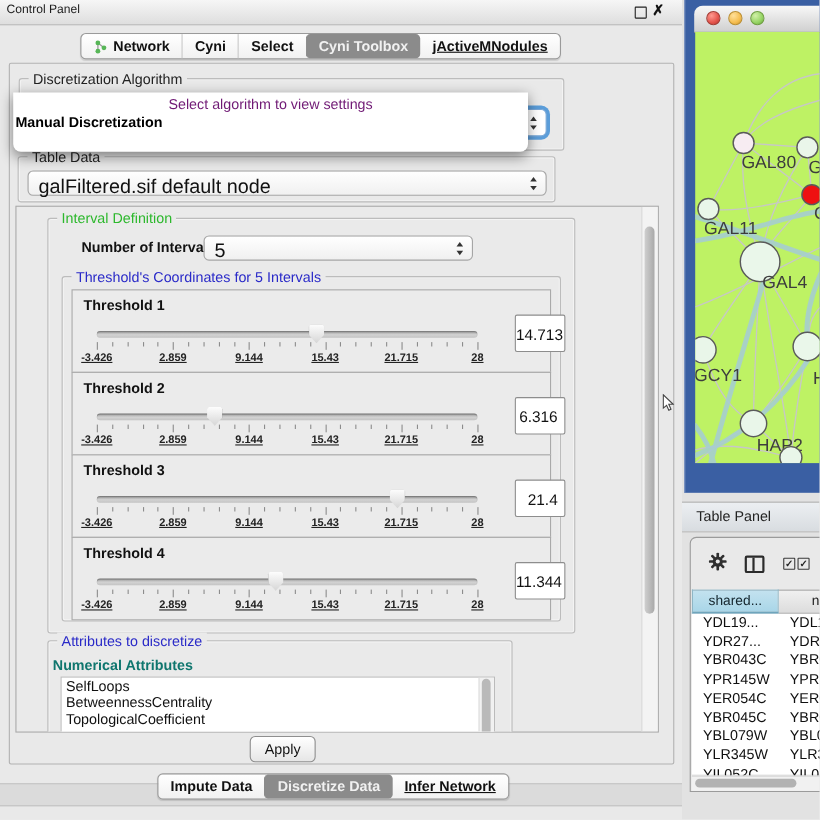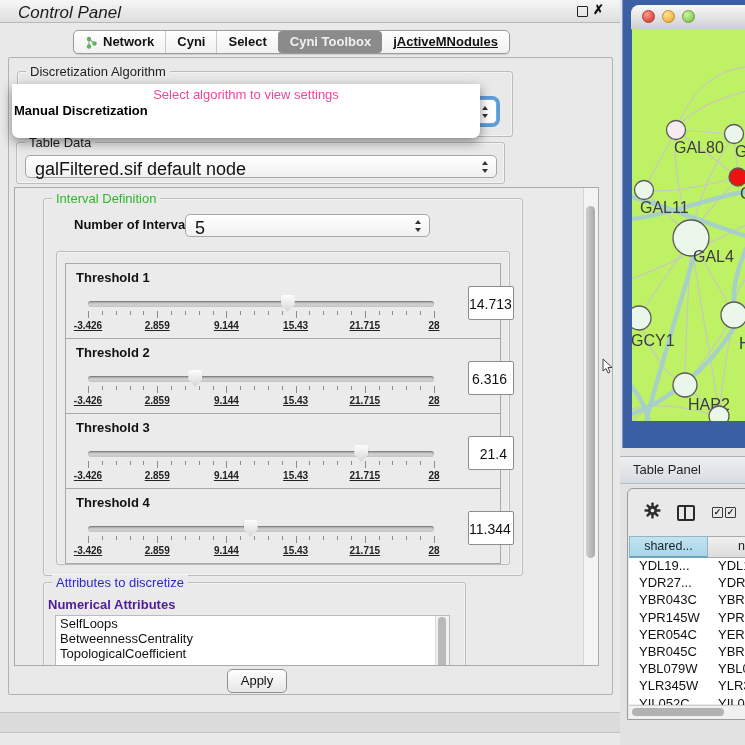--- a/index.html
+++ b/index.html
@@ -3,21 +3,21 @@
 <meta charset="utf-8">
 <style>
   html,body{margin:0;padding:0;}
   body{width:745px;height:745px;position:relative;overflow:hidden;
        background:#e9e9e9;font-family:"Liberation Sans",sans-serif;color:#1a1a1a;
        -webkit-font-smoothing:antialiased;}
   
   #left-panel{position:absolute;left:0;top:0;width:620px;height:745px;background:#e9e9e9;}
   .panel-titlebar{position:absolute;left:0;top:0;width:620px;height:22px;
       background:linear-gradient(#f6f6f6,#dedede);border-bottom:1px solid #b9b9b9;}
-  .panel-title{position:absolute;left:18px;top:3px;font-size:17px;color:#1c1c1c;font-style:italic;}
+  .panel-title{position:absolute;left:6px;top:3px;font-size:11px;color:#1c1c1c;}
   .float-btn{position:absolute;left:577px;top:6px;width:9px;height:9px;border:1.5px solid #222;border-radius:1px;}
   .close-btn{position:absolute;left:593px;top:2px;font-size:13px;font-weight:bold;color:#111;}
   
   .tab-group{position:absolute;display:flex;background:linear-gradient(#ffffff,#f1f1f1);
       border:1px solid #9a9a9a;border-radius:5px;height:22px;box-shadow:0 1px 1px rgba(0,0,0,.12);}
   .tab{font-size:13px;font-weight:bold;color:#111;line-height:22px;padding:0 11px;white-space:nowrap;
       border-left:1px solid #c9c9c9;display:flex;align-items:center;gap:5px;}
   .tab:first-child{border-left:none;border-radius:4px 0 0 4px;}
   .tab:last-child{border-radius:0 4px 4px 0;}
   .tab.active{background:#8b8b8b;color:#f1f1f1;border-left:1px solid #8b8b8b;border-radius:4px;}
@@ -39,21 +39,21 @@
   .combo .combo-text{position:absolute;left:9px;top:3px;}
   .spinner{position:absolute;right:7px;top:50%;transform:translateY(-50%);width:7px;height:12px;}
   .spinner:before,.spinner:after{content:"";position:absolute;left:0;border-left:3.5px solid transparent;border-right:3.5px solid transparent;}
   .spinner:before{top:0;border-bottom:4px solid #333;}
   .spinner:after{bottom:0;border-top:4px solid #333;}
   #focus-combo{position:absolute;left:24px;top:99px;width:471px;height:23px;background:#fff;
       border-radius:5px;border:1px solid #7aa8d8;box-shadow:0 0 0 3px #5b9dd9;z-index:40;}
   
   #algo-popup{position:absolute;left:12px;top:84px;width:468px;height:54px;background:#ffffff;
       border-radius:0 0 7px 7px;box-shadow:0 4px 12px rgba(0,0,0,.45);z-index:50;}
-  #algo-popup .ph{position:absolute;left:0;top:3px;width:100%;text-align:center;font-size:13px;color:#ec4899;}
+  #algo-popup .ph{position:absolute;left:0;top:3px;width:100%;text-align:center;font-size:13px;color:#701a75;}
   #algo-popup .it1{position:absolute;left:2px;top:19px;font-size:13px;font-weight:bold;color:#000;}
   #algo-popup .it2{position:absolute;left:2px;top:34px;font-size:13px;color:#000;}
   
   #scrollpane{position:absolute;left:6px;top:130px;width:583px;height:477px;background:#eaeaea;
       border:1px solid #aaaaaa;overflow:hidden;}
   #vscroll{position:absolute;right:0;top:0;bottom:0;width:14px;background:#f3f3f3;border-left:1px solid #d6d6d6;}
   #vscroll .thumb{position:absolute;left:2px;top:18px;width:9px;height:352px;border-radius:5px;
       background:linear-gradient(90deg,#cfcfcf,#a9a9a9);}
   
   .thr-rows{position:absolute;left:8px;top:12px;right:8px;}
@@ -65,21 +65,21 @@
       clip-path:polygon(12% 0,88% 0,100% 12%,100% 55%,50% 100%,0 55%,0 12%);
       filter:drop-shadow(0 0 1px #777);}
   .ticks{position:absolute;left:22px;top:47px;width:346px;height:8px;}
   .ticks i{position:absolute;top:0;width:1px;height:4px;background:#8c8c8c;}
   .ticks i.maj{height:7px;}
   .axis{position:absolute;left:22px;top:56px;width:346px;height:12px;font-size:10px;font-weight:bold;color:#222;}
   .axis span{position:absolute;transform:translateX(-50%);white-space:nowrap;text-decoration:underline;}
   .vbox{position:absolute;left:402px;top:22px;width:46px;height:34px;background:#fff;border:1px solid #8d8d8d;
       border-radius:2px;font-size:14px;color:#111;text-align:right;line-height:34px;padding-right:6px;box-sizing:border-box;}
   
-  #attr-label{position:absolute;left:4px;top:14px;font-size:13px;font-weight:bold;color:#4c1d95;}
+  #attr-label{position:absolute;left:4px;top:14px;font-size:13px;font-weight:bold;color:#0f766e;}
   #attr-list{position:absolute;left:11px;top:32px;width:393px;height:60px;background:#fff;border:1px solid #bbb;overflow:hidden;}
   #attr-list .li{font-size:13px;line-height:15px;padding-left:4px;color:#111;}
   #attr-scroll{position:absolute;right:0;top:0;bottom:0;width:13px;background:#f1f1f1;border-left:1px solid #ddd;}
   #attr-scroll .thumb{position:absolute;left:2px;top:1px;width:8px;height:56px;border-radius:4px;background:#b9b9b9;}
   
   #apply-btn{position:absolute;left:227px;top:669px;width:58px;height:22px;background:linear-gradient(#ffffff,#e6e6e6);
       border:1px solid #8f8f8f;border-radius:5px;font-size:13px;color:#111;text-align:center;line-height:21px;}
   .bold-label{font-size:13px;font-weight:bold;color:#111;position:absolute;}
   
   #right-panel{position:absolute;left:620px;top:0;width:125px;height:745px;background:#e2e2e2;}
@@ -179,20 +179,21 @@
       <div class="groupbox" style="left:28px;top:10px;width:478px;height:376px;background:#eaeaea;">
         <span class="gb-title green" style="background:#eaeaea;">Interval Definition</span>
 
         <span class="bold-label" style="left:30px;top:18px;">Number of Intervals</span>
         <div class="combo" style="left:141px;top:15px;width:243px;height:21px;">
           <span class="combo-text">5</span>
           <span class="spinner"></span>
         </div>
 
         <div class="groupbox" style="left:12px;top:52px;width:452px;height:312px;background:#eaeaea;">
+          <span class="gb-title blue" style="background:#eaeaea;">Threshold's Coordinates for 5 Intervals</span>
 
           <div class="thr-rows">
 
             <div class="thr-row">
               <span class="thr-label">Threshold 1</span>
               <div class="track">
                   <div class="thumb-sl" style="left: calc(57.7197% - 7px);"></div>
                 </div>
               <div class="ticks">
                   <i class="maj" style="left: 0%;"></i>
@@ -383,20 +384,31 @@
 
       <div id="vscroll">
           <div class="thumb"></div>
         </div>
     </div>
   </div>
 
   <div id="apply-btn">Apply</div>
 
   <div id="bottom-band"></div>
+  <div class="tab-group" id="bottom-tabs">
+    <div class="tab">
+        <span>Impute Data</span>
+      </div>
+    <div class="tab active">
+        <span>Discretize Data</span>
+      </div>
+    <div class="tab">
+        <span>Infer Network</span>
+      </div>
+  </div>
 
   <svg id="mouse-cursor" width="11" height="16" viewBox="0 0 11 16">
     <polygon points="1,1 1,13 4,10.5 6,15 8,14 6,9.5 10,9.5" fill="#fff" stroke="#444" stroke-width="1"></polygon>
   </svg>
 </div>
 
 <div id="right-panel">
 
   <div id="net-frame">
     <div id="net-titlebar">

